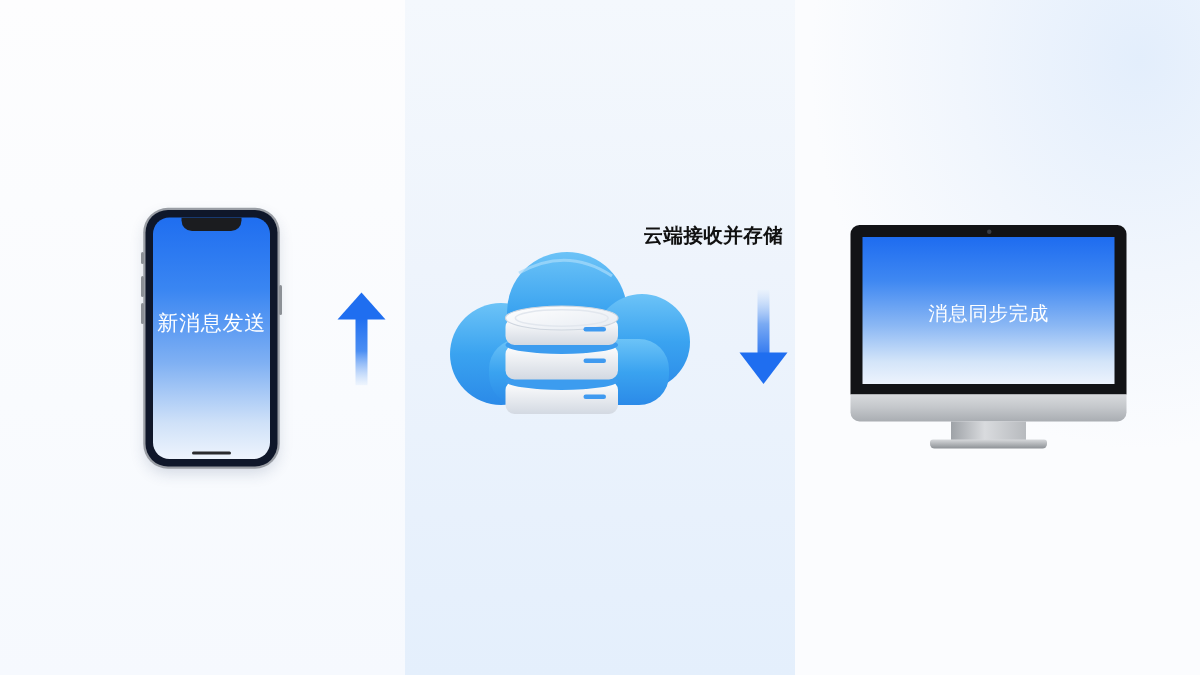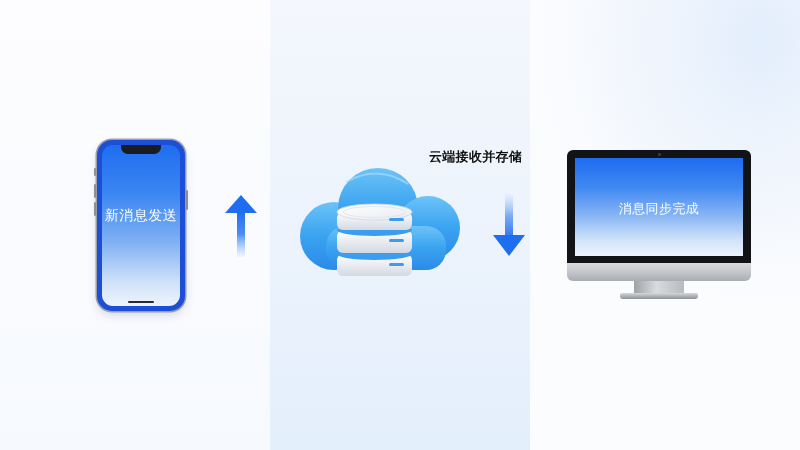--- a/index.html
+++ b/index.html
@@ -3,21 +3,21 @@
 <meta charset="utf-8">
 <style>
   html, body { margin:0; padding:0; }
   body { width:800px; height:450px; position:relative; overflow:hidden; font-family:"DejaVu Sans", "Liberation Sans", sans-serif; background:#fbfcfe; }
   .panel { position:absolute; top:0; height:450px; }
   .panel-left { left:0; width:270px; background:linear-gradient(180deg,#fdfdfe 0%,#f9fbfe 60%,#f6f9fe 100%); }
   .panel-mid { left:270px; width:260px; background:linear-gradient(180deg,#f4f8fd 0%,#eef4fc 40%,#e4effc 100%); }
   .panel-right { left:530px; width:270px; background:radial-gradient(ellipse 220px 260px at 230px 40px,#e3eefc 0%,#f1f6fd 55%,#fbfcfe 100%); }
 
   
-  .phone { position:absolute; left:97px; top:140px; width:88px; height:171px; background:#1d4ed8; border-radius:15px; box-shadow:0 0 0 1.5px #9a9ea5, 0 4px 10px rgba(40,60,100,0.18); }
+  .phone { position:absolute; left:97px; top:140px; width:88px; height:171px; background:#0f172a; border-radius:15px; box-shadow:0 0 0 1.5px #9a9ea5, 0 4px 10px rgba(40,60,100,0.18); }
   .phone-btn { position:absolute; width:2px; background:#8c9096; border-radius:1px; }
   .phone-screen { position:absolute; left:5px; top:5px; right:5px; bottom:5px; border-radius:11px; background:linear-gradient(180deg,#1f6ef0 0%,#3a86f2 30%,#7fb0f3 60%,#cfe1f8 85%,#eef4fd 100%); overflow:hidden; }
   .phone-notch { position:absolute; left:50%; top:0; width:40px; height:9px; transform:translateX(-50%); background:#1b1c1f; border-radius:0 0 7px 7px; }
   .phone-home { position:absolute; left:50%; bottom:3px; width:26px; height:2px; transform:translateX(-50%); background:#2a2b2e; border-radius:1px; }
   .phone-text { position:absolute; left:0; right:0; top:62px; text-align:center; color:#fff; font-size:14px; letter-spacing:0.5px; }
 
   
   .arrow { position:absolute; }
 
   

